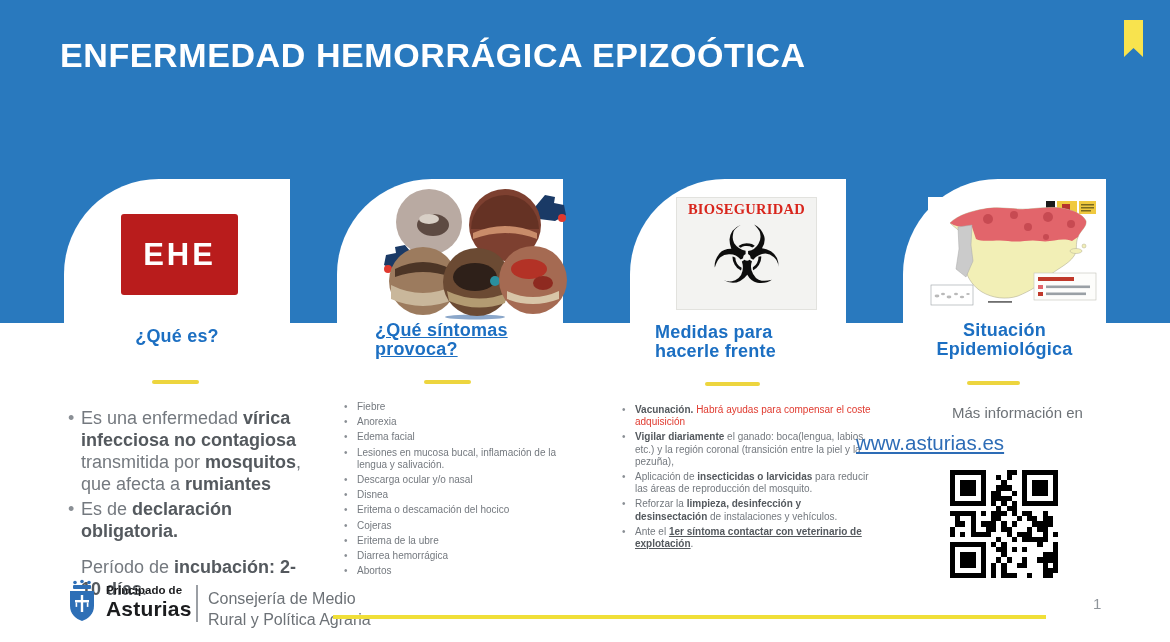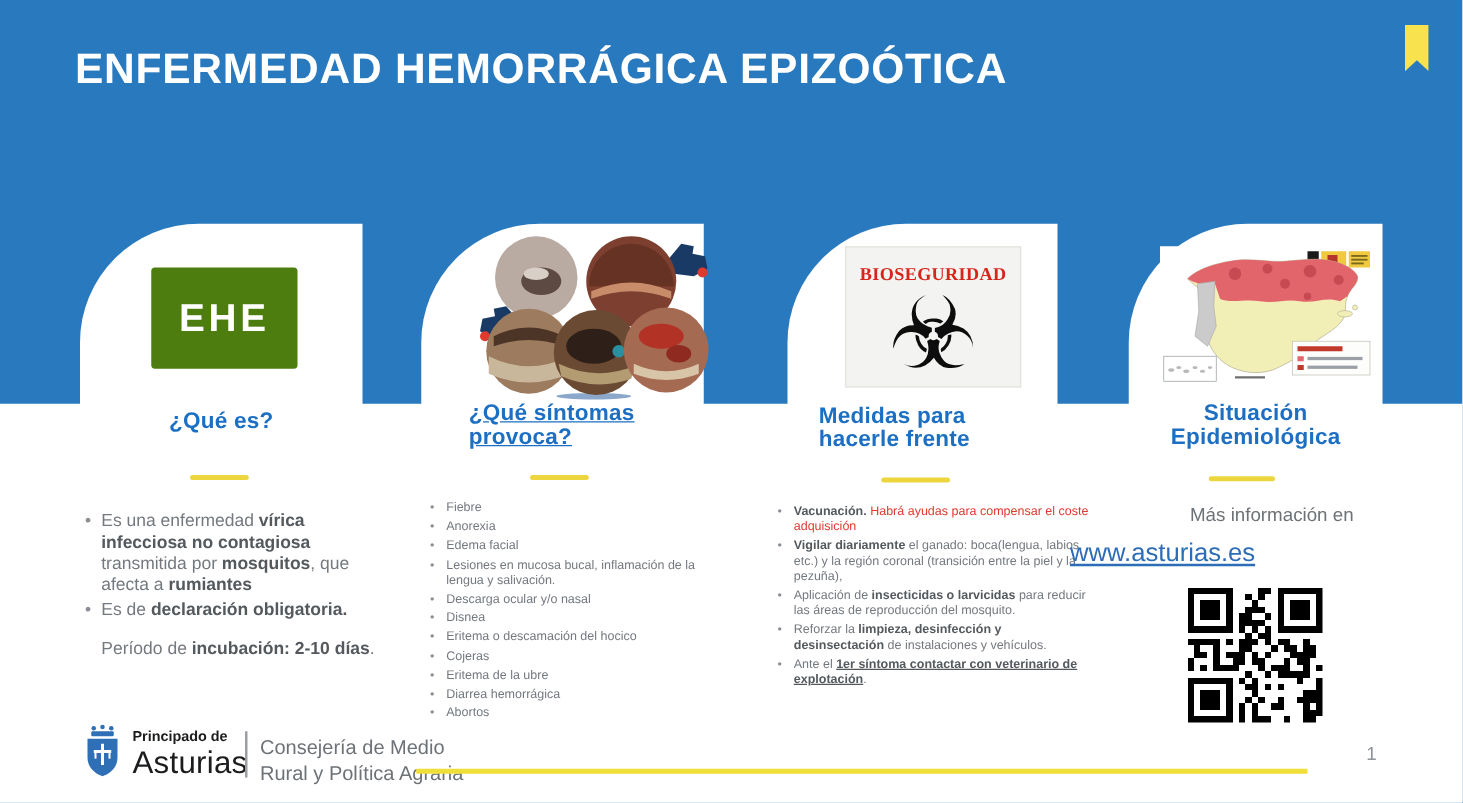--- a/index.html
+++ b/index.html
@@ -11,65 +11,65 @@
          letter-spacing:.6px;white-space:nowrap;}
   .bookmark{position:absolute;left:1124px;top:20px;width:19px;height:37px;background:#f8e34e;
          clip-path:polygon(0 0,100% 0,100% 100%,50% 76%,0 100%);}
   
   .card{position:absolute;top:179px;height:145px;background:#fff;border-top-left-radius:95px;}
   .c1{left:64px;width:226px;}
   .c2{left:337px;width:226px;}
   .c3{left:630px;width:216px;}
   .c4{left:903px;width:203px;}
   
-  .ehe-box{position:absolute;left:121px;top:214px;width:117px;height:81px;background:#4d7c0f;
+  .ehe-box{position:absolute;left:121px;top:214px;width:117px;height:81px;background:#b91c1c;
          border-radius:3px;display:flex;align-items:center;justify-content:center;
          color:#fff;font-size:31px;font-weight:800;letter-spacing:3px;}
   .collage{position:absolute;left:383px;top:185px;width:184px;height:136px;}
   .biosec{position:absolute;left:676px;top:197px;width:141px;height:113px;background:#f3f3f1;
          border:1px solid #e2e2de;box-sizing:border-box;text-align:center;}
   .biosec-title{font-family:"Liberation Serif",serif;font-weight:700;color:#d8251c;
-         font-size:14.5px;margin-top:14px;letter-spacing:.3px;}
+         font-size:14.5px;margin-top:3px;letter-spacing:.3px;}
   .biohazard{line-height:.95;}
   .biohazard::before{content:"\2623";font-size:80px;color:#0d0d0d;}
   .map-box{position:absolute;left:928px;top:197px;width:172px;height:113px;background:#fff;}
   
   .heading{position:absolute;font-size:18px;font-weight:800;color:#1c6fc2;line-height:1.08;
          white-space:pre-line;letter-spacing:.2px;}
   .h1{left:64px;top:327px;width:226px;text-align:center;}
   .h2{left:375px;top:321px;width:210px;text-decoration:underline;}
   .h3{left:655px;top:323px;width:220px;}
   .h4{left:903px;top:321px;width:203px;text-align:center;}
   .underline{position:absolute;height:4px;background:#edd53e;border-radius:2px;top:380px;}
   .u1{left:152px;width:47px;}
   .u2{left:424px;width:47px;}
   .u3{left:705px;top:382px;width:55px;}
   .u4{left:967px;top:381px;width:53px;}
   
   .col-text{position:absolute;color:#74797f;font-size:10px;line-height:1.22;}
-  .t1{left:64px;top:408px;width:240px;font-size:14px;}
+  .t1{left:64px;top:408px;width:240px;font-size:18px;}
   .t2{left:340px;top:401px;width:246px;}
   .t3{left:618px;top:404px;width:254px;}
   ul.blist{list-style:none;margin:0;padding:0 0 0 17px;}
   ul.blist li{position:relative;margin:0 0 3px 0;}
   ul.blist li::before{content:"\2022";position:absolute;left:-13px;top:0;color:#8a8f95;}
   .sb{font-weight:700;color:#54595e;}
   .sr{color:#e03a2f;}
   .su{text-decoration:underline;}
   .note{margin:14px 0 0 4px;padding-left:13px;}
   
   .info-text{position:absolute;left:952px;top:404px;width:240px;font-size:15px;color:#6d7277;}
   .site-link{position:absolute;left:856px;top:431px;font-size:20.5px;color:#2d6cb6;
          text-decoration:underline;cursor:pointer;}
   .qr{position:absolute;left:950px;top:470px;width:108px;height:108px;}
   
   .shield{position:absolute;left:66px;top:579px;width:32px;height:44px;}
   .org{position:absolute;left:106px;top:585px;color:#1b1c1e;line-height:1;}
   .org-small{font-size:11.5px;font-weight:700;}
-  .org-large{font-size:25px;font-weight:400;margin-top:1px;letter-spacing:.2px;}
+  .org-large{font-size:21px;font-weight:700;margin-top:1px;letter-spacing:.2px;}
   .foot-div{position:absolute;left:196px;top:585px;width:1.5px;height:37px;background:#9b9fa4;}
   .dept{position:absolute;left:208px;top:589px;font-size:16px;color:#6d7277;line-height:1.3;}
   .page-num{position:absolute;left:1093px;top:595px;font-size:15px;color:#8f959b;}
   .bottom-line{position:absolute;left:333px;top:615px;width:713px;height:4px;background:#f0df38;}
 </style>
 </head>
 <body>
 
 <div class="slide">
 

